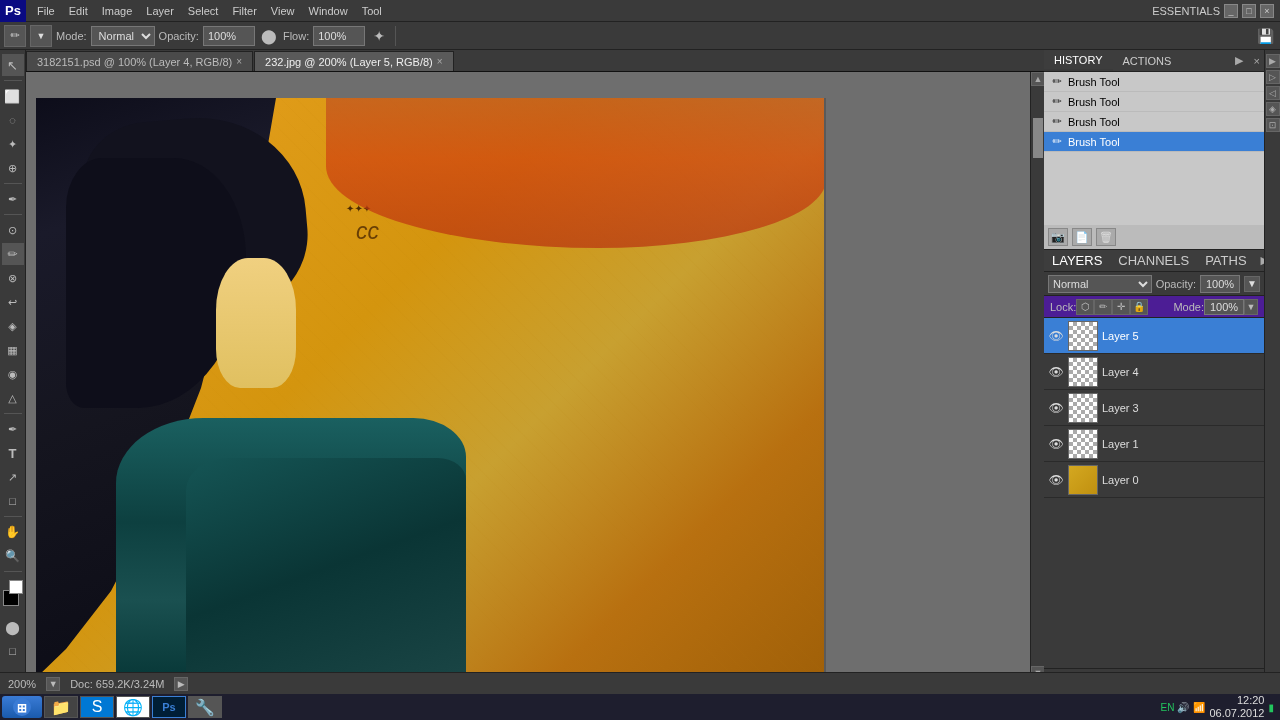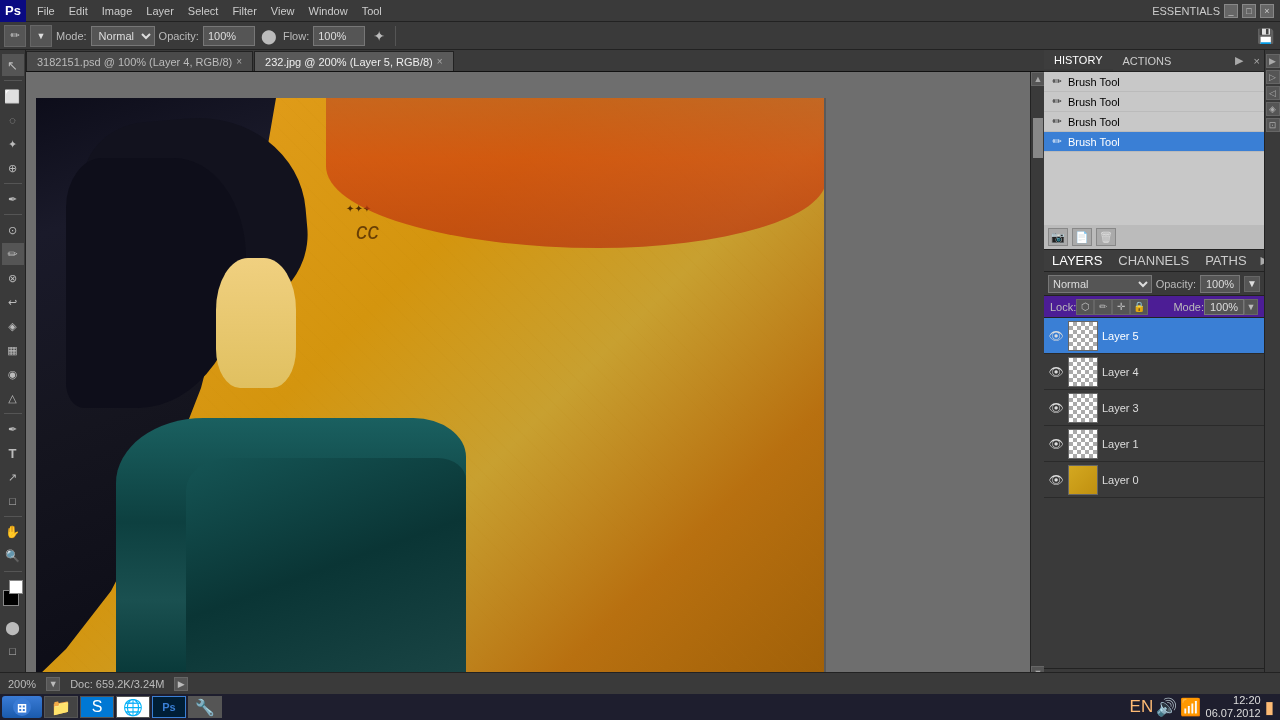--- a/index.html
+++ b/index.html
@@ -80,21 +80,21 @@
     .layers-footer-btn { width: 22px; height: 20px; background: #555; border: 1px solid #666; display: flex; align-items: center; justify-content: center; cursor: pointer; font-size: 12px; color: #bbb; }
     .strip-btn { width: 14px; height: 14px; background: #555; border: 1px solid #666; display: flex; align-items: center; justify-content: center; cursor: pointer; font-size: 9px; color: #aaa; }
 
     
     #taskbar { width: 100%; height: 26px; background: #1a1a2e; display: flex; align-items: center; padding: 0 4px; gap: 4px; position: absolute; bottom: 0; }
     .taskbar-start { width: 40px; height: 22px; background: linear-gradient(180deg, #3a7bd5, #1a5aad); border-radius: 3px; display: flex; align-items: center; justify-content: center; cursor: pointer; }
     .taskbar-app { width: 34px; height: 22px; background: #333; border: 1px solid #555; display: flex; align-items: center; justify-content: center; cursor: pointer; font-size: 16px; }
     .taskbar-right { margin-left: auto; display: flex; align-items: center; gap: 4px; padding-right: 4px; font-size: 11px; color: #ccc; }
     .taskbar-time { font-size: 11px; color: #ddd; text-align: right; line-height: 1.2; }
     .taskbar-icons { display: flex; gap: 3px; align-items: center; }
-    .taskbar-icon { font-size: 17px; color: #fdba74; cursor: pointer; }
+    .taskbar-icon { font-size: 10px; color: #22c55e; cursor: pointer; }
 
     
     .art-bg { position: absolute; inset: 0; background: linear-gradient(135deg, #e8a020 0%, #d4950e 40%, #c8a030 60%, #b87010 80%, #a06008 100%); }
     .art-texture { position: absolute; inset: 0; opacity: 0.4; background: repeating-linear-gradient(45deg, transparent, transparent 10px, rgba(180,120,0,0.1) 10px, rgba(180,120,0,0.1) 11px); }
   </style>
 </head>
 <body>
 
 <div id="menubar">
   <div class="ps-logo">Ps</div>

